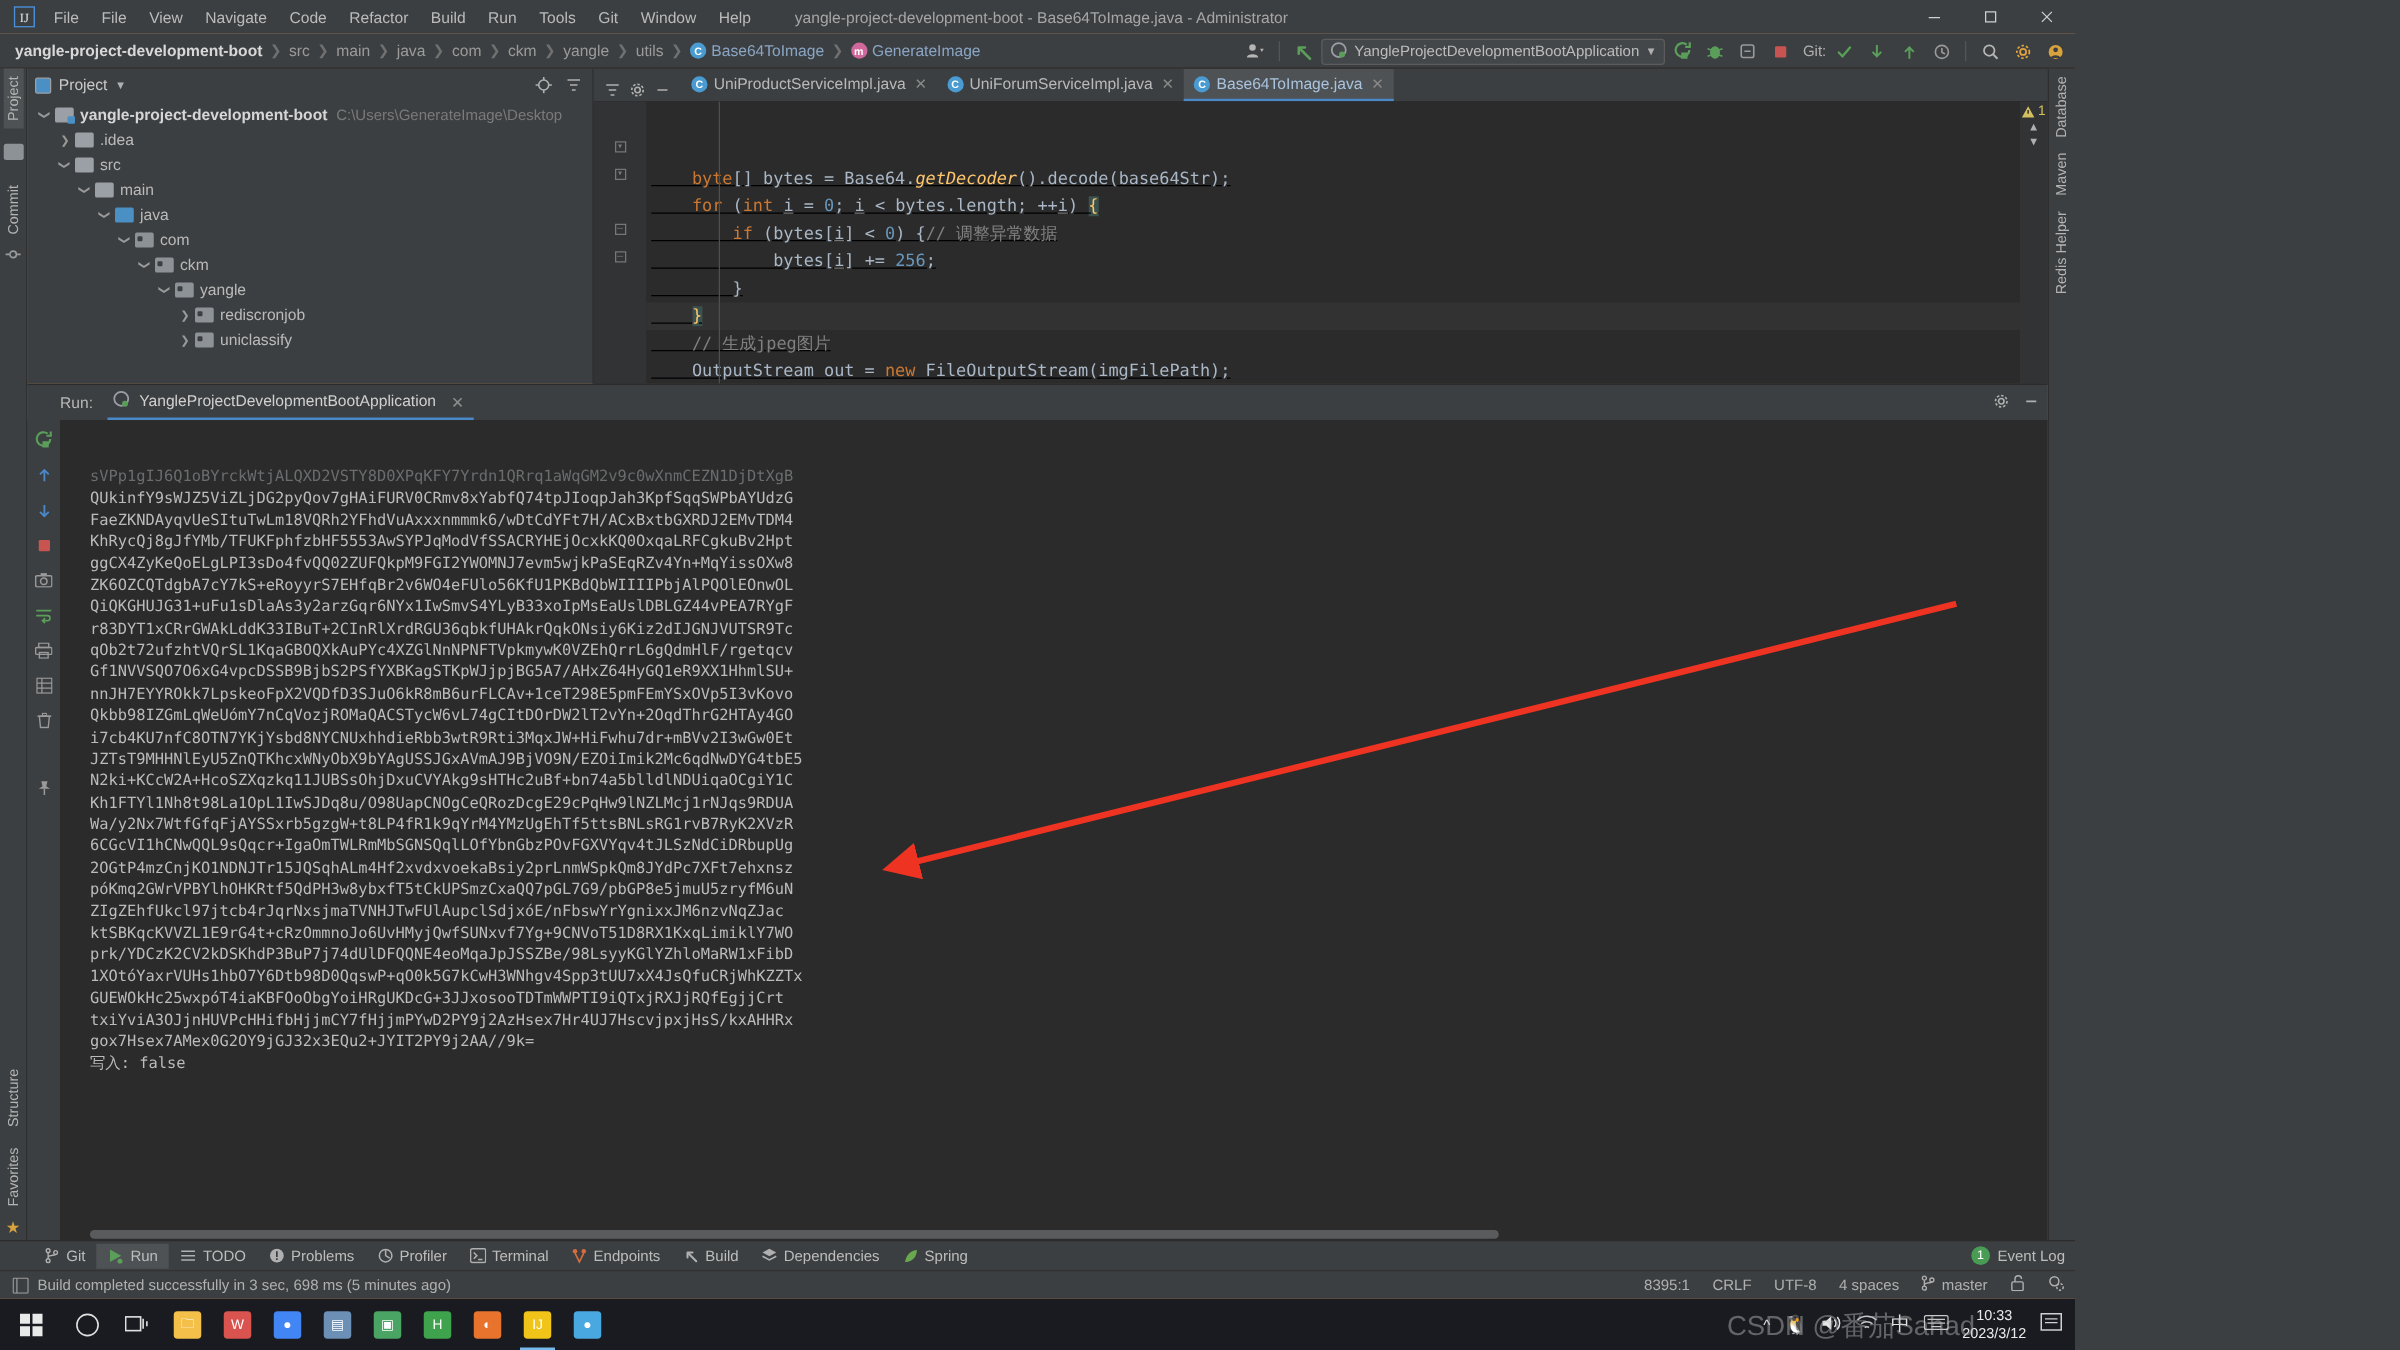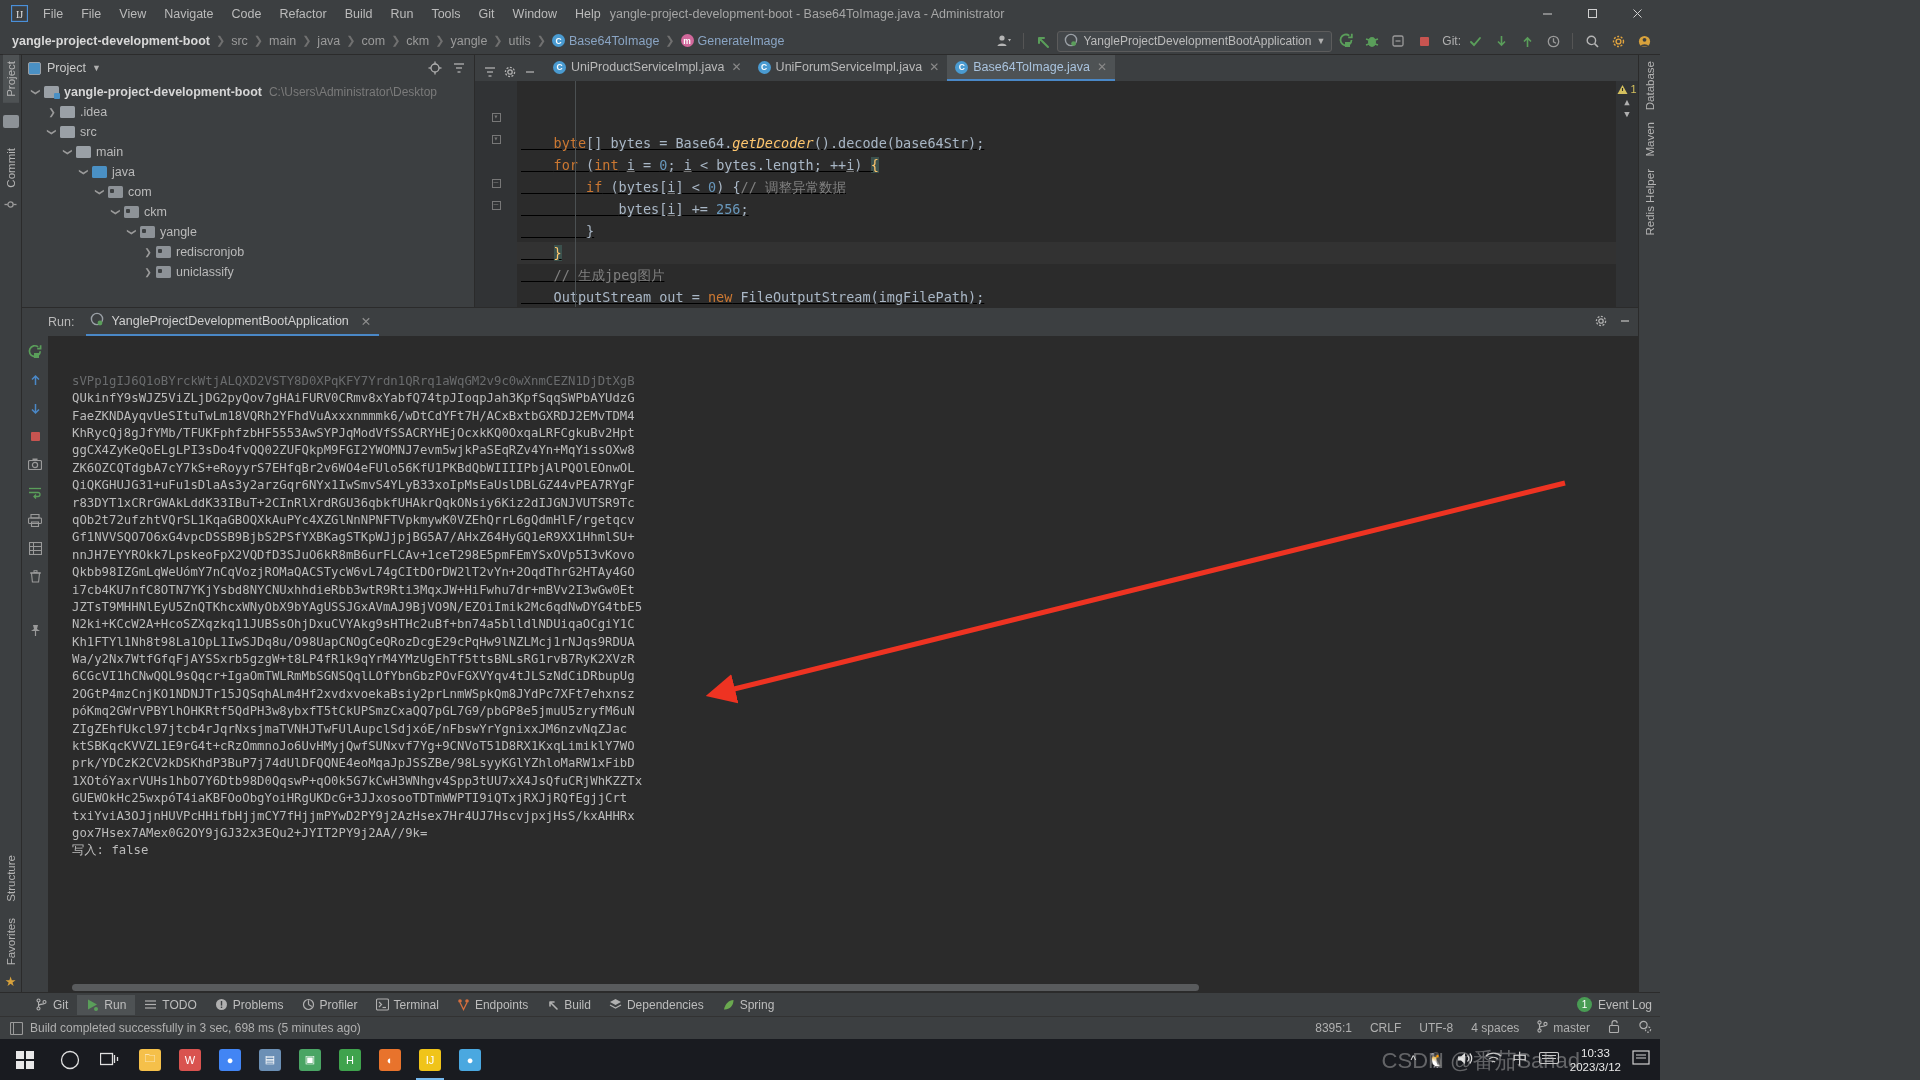--- a/index.html
+++ b/index.html
@@ -42,20 +42,21 @@
     display: flex; align-items: center; gap: 0px;
   }
   .menu-item {
     padding: 3px 9px;
     color: #bbbbbb;
     font-size: 12.5px;
     white-space: nowrap;
     cursor: default;
   }
   .title-text {
+    margin-left: 26px;
     color: #a6a6a6;
     font-size: 12.5px;
     white-space: nowrap;
   }
   .win-controls {
     position: absolute; right: 0; top: 0;
     height: 27px; display: flex; align-items: center;
   }
   .win-btn {
     width: 45px; height: 27px;
@@ -599,21 +600,21 @@
                 </svg>
             </span>
           </div>
           <div class="tree" id="tree">
               <div class="trow" style="padding-left: 6px;">
                 <span class="tw" style="transform: rotate(90deg);">❯</span>
                 <span class="tfolder mod">
                   <i></i>
                 </span>
                 <span class="tlabel bold">yangle-project-development-boot</span>
-                <span class="tpath">C:\Users\Administrator\Desktop</span>
+                <span class="tpath">C:\Users\GenerateImage\Desktop</span>
               </div>
               <div class="trow" style="padding-left: 22px;">
                 <span class="tw" style="transform: none;">❯</span>
                 <span class="tfolder plain">
                   <i></i>
                 </span>
                 <span class="tlabel">.idea</span>
               </div>
               <div class="trow" style="padding-left: 22px;">
                 <span class="tw" style="transform: rotate(90deg);">❯</span>

